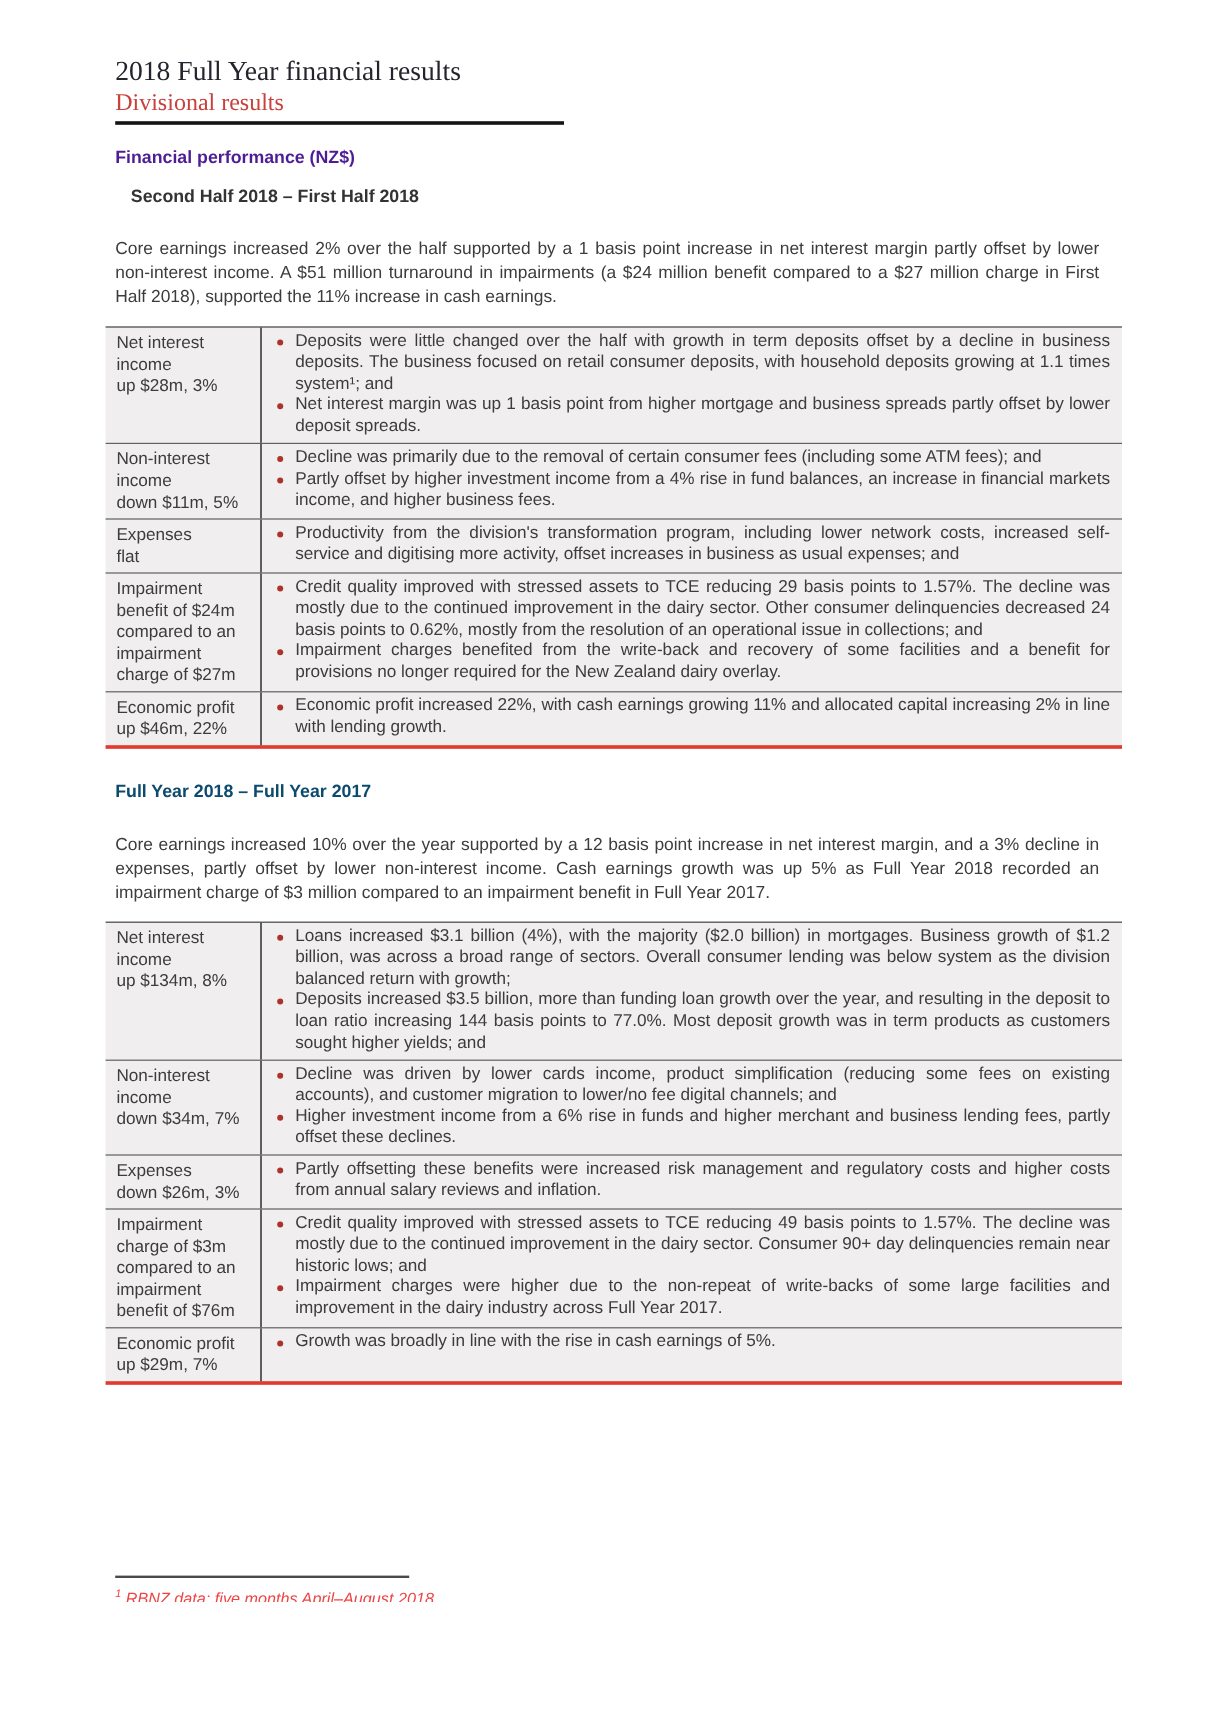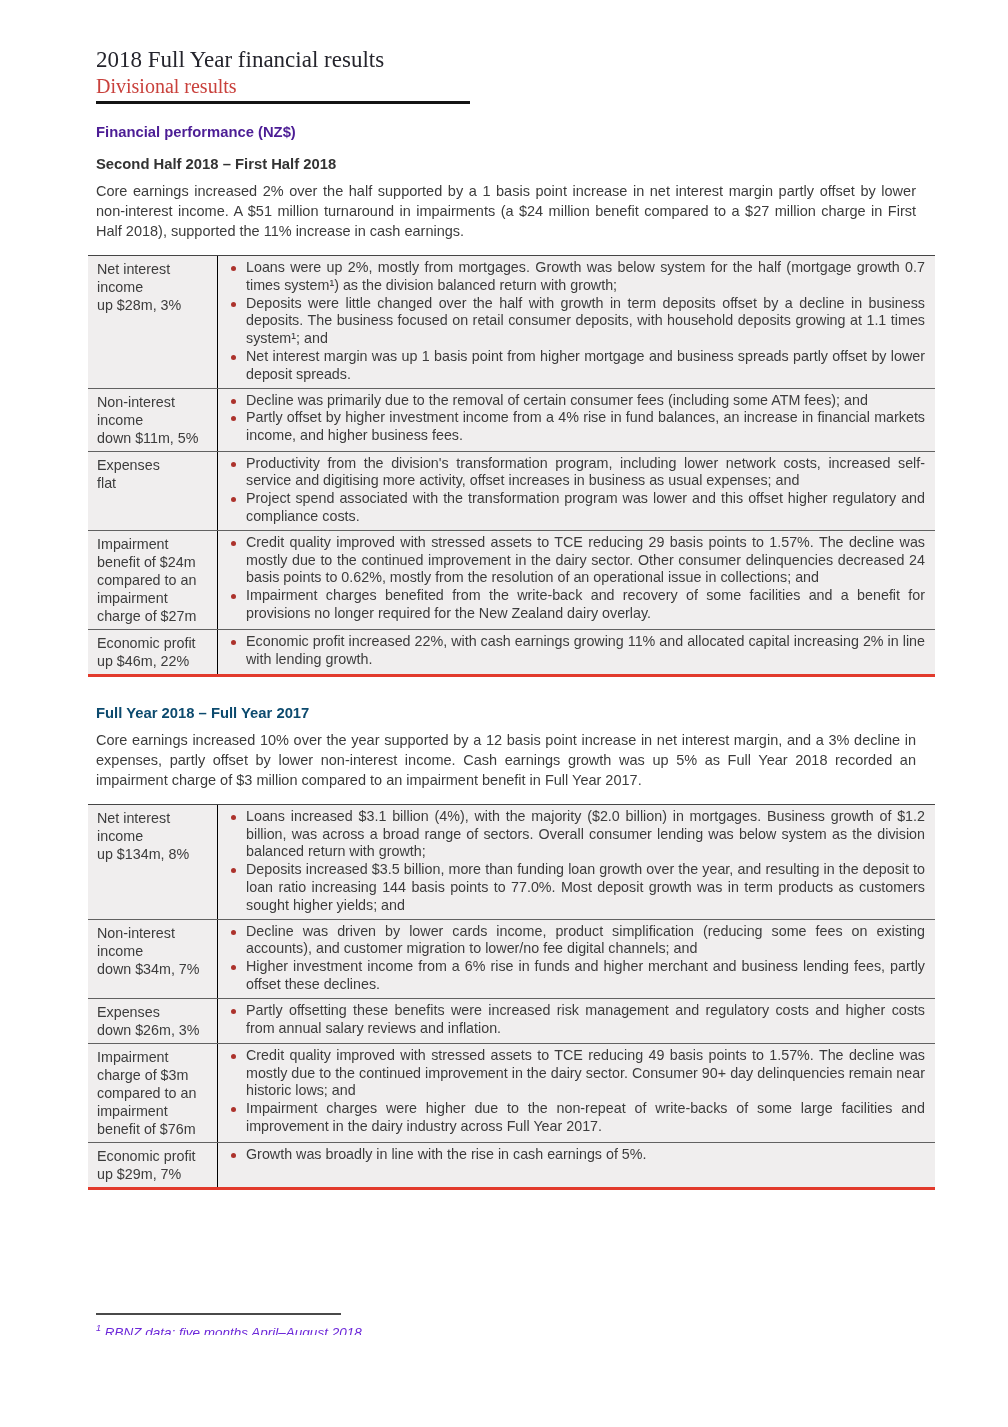--- a/index.html
+++ b/index.html
@@ -43,33 +43,34 @@
     font-size: 14.8px;
     font-weight: bold;
     color: #4c1d95;
     margin-top: 20px;
   }
   .h-period {
     font-size: 14.8px;
     font-weight: bold;
     color: #333333;
     margin-top: 16px;
+    margin-left: 13px;
   }
   .h-period2 {
     font-size: 14.8px;
     font-weight: bold;
     color: #0c4a6e;
     margin-top: 28px;
   }
   .intro {
     font-size: 14.5px;
     line-height: 20px;
     text-align: justify;
     color: #3c3c3c;
-    margin-top: 9px;
+    margin-top: 26px;
     width: 820px;
   }
   .ftable {
     margin-top: 14px;
     margin-left: -8px;
     width: 847px;
     background: #f0eeee;
     border-top: 1px solid #454545;
     border-bottom: 3px solid #e23a2c;
   }
@@ -112,21 +113,21 @@
     top: 1313px;
     width: 245px;
     border-top: 2px solid #4a4a4a;
   }
   .footnote {
     position: absolute;
     left: 96px;
     top: 1323px;
     font-size: 13.5px;
     font-style: italic;
-    color: #6d28d9;
+    color: #ef4444;
   }
   .footnote sup { font-size: 9px; }
   .footer {
     position: absolute;
     left: 96px;
     top: 1356px;
     width: 817px;
     display: flex;
     justify-content: space-between;
     align-items: center;
@@ -181,24 +182,20 @@
 
     <div class="ftable">
 
       <div class="trow">
         <div class="tlabel">Net interest
 income
 up $28m, 3%</div>
         <div class="tcontent">
           <div class="bullet">
               <span class="dot"></span>
-              <span class="btext">Loans were up 2%, mostly from mortgages. Growth was below system for the half (mortgage growth 0.7 times system¹) as the division balanced return with growth;</span>
-            </div>
-          <div class="bullet">
-              <span class="dot"></span>
               <span class="btext">Deposits were little changed over the half with growth in term deposits offset by a decline in business deposits. The business focused on retail consumer deposits, with household deposits growing at 1.1 times system¹; and</span>
             </div>
           <div class="bullet">
               <span class="dot"></span>
               <span class="btext">Net interest margin was up 1 basis point from higher mortgage and business spreads partly offset by lower deposit spreads.</span>
             </div>
         </div>
       </div>
 
       <div class="trow">
@@ -217,24 +214,20 @@
         </div>
       </div>
 
       <div class="trow">
         <div class="tlabel">Expenses
 flat</div>
         <div class="tcontent">
           <div class="bullet">
               <span class="dot"></span>
               <span class="btext">Productivity from the division's transformation program, including lower network costs, increased self-service and digitising more activity, offset increases in business as usual expenses; and</span>
-            </div>
-          <div class="bullet">
-              <span class="dot"></span>
-              <span class="btext">Project spend associated with the transformation program was lower and this offset higher regulatory and compliance costs.</span>
             </div>
         </div>
       </div>
 
       <div class="trow">
         <div class="tlabel">Impairment
 benefit of $24m
 compared to an
 impairment
 charge of $27m</div>

